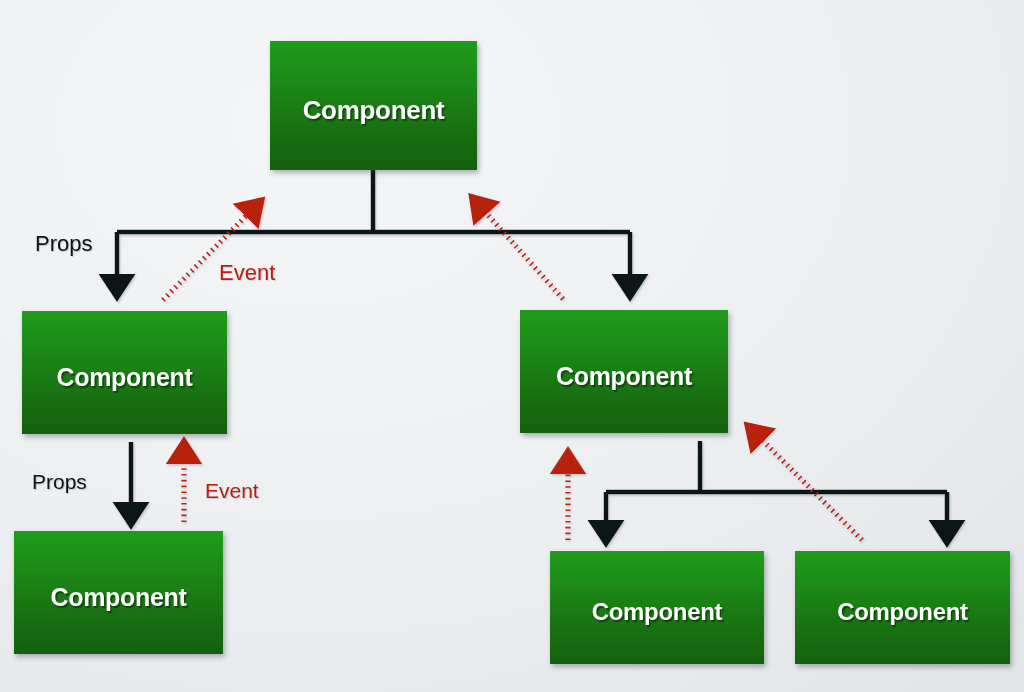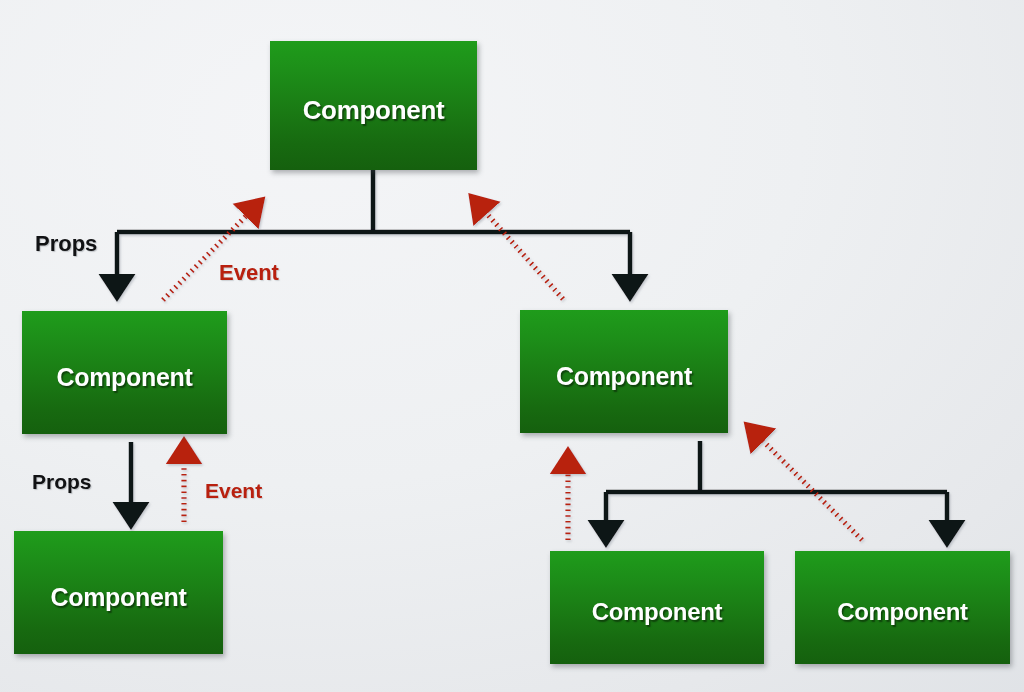--- a/index.html
+++ b/index.html
@@ -42,21 +42,21 @@
     position: absolute;
     left: 0; top: 0;
     width: 1024px;
     height: 692px;
     pointer-events: none;
   }
   
   .annot {
     position: absolute;
     font-family: "Liberation Sans", sans-serif;
-    font-weight: bold;
+    font-weight: normal;
     white-space: nowrap;
   }
   .annot.props {
     color: #111214;
     text-shadow: 1px 1px 1px rgba(150,155,160,0.55);
   }
   .annot.event {
     color: #b8200f;
     text-shadow: 1px 1px 1px rgba(170,175,180,0.5);
   }

